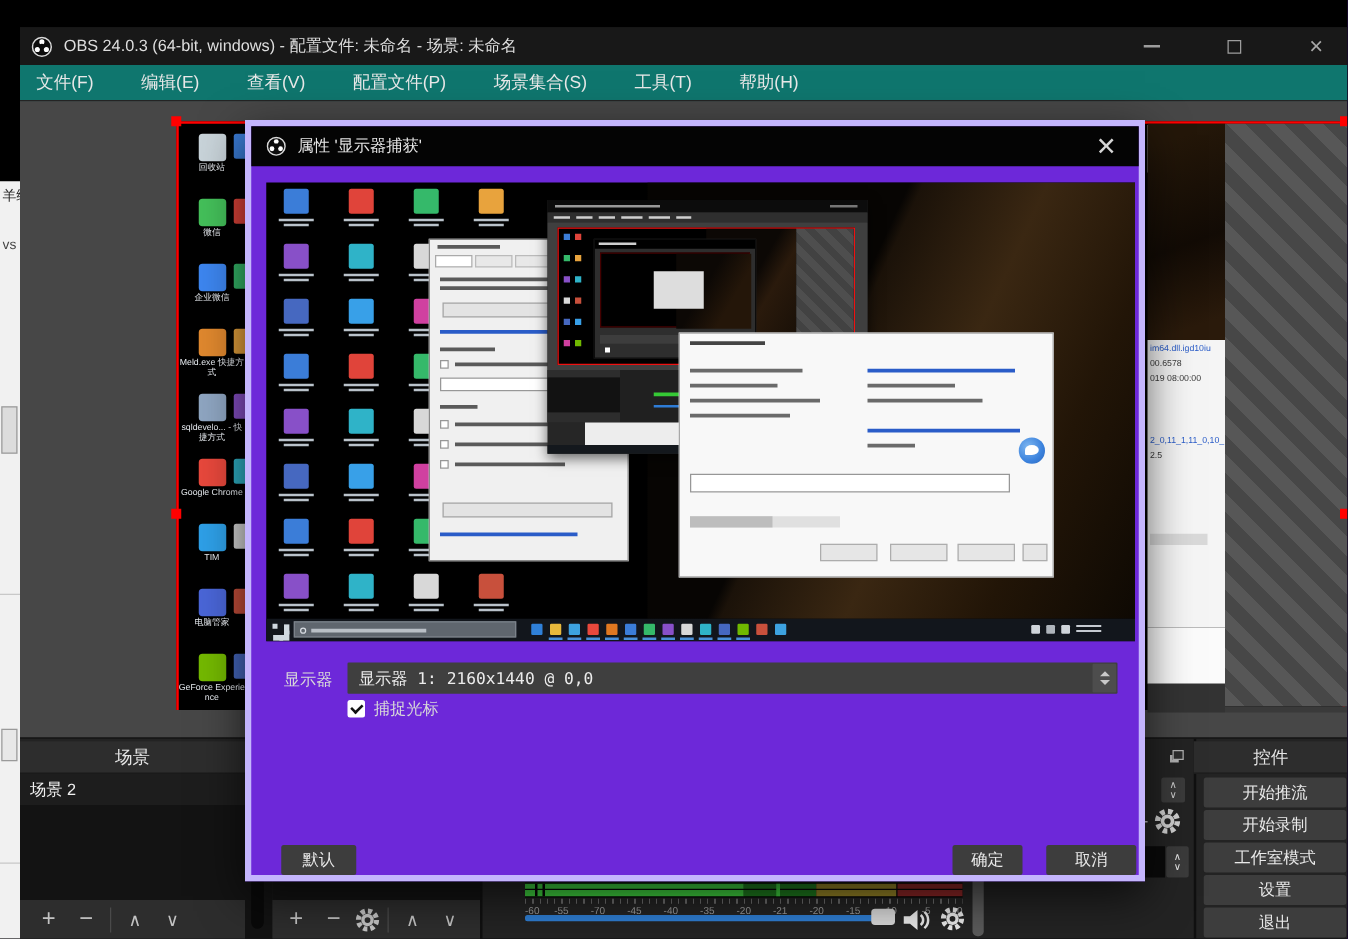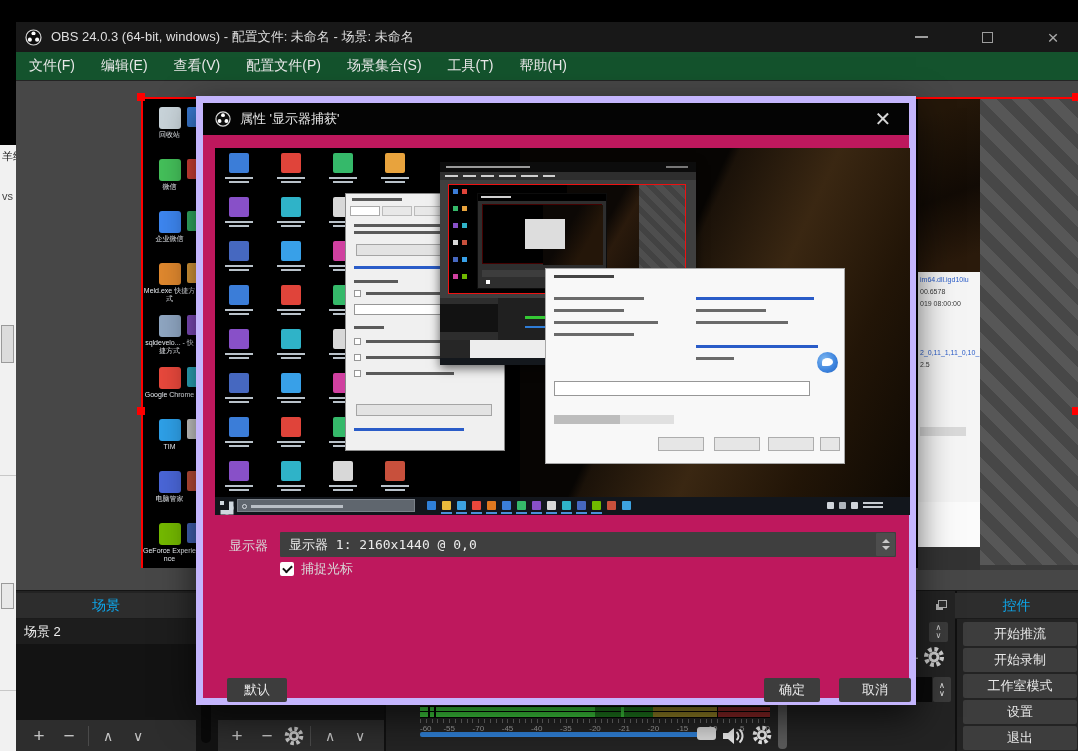--- a/index.html
+++ b/index.html
@@ -20,40 +20,40 @@
 
   #titlebar { left:16px; top:22px; width:1062px; height:30px; background:#181818; display:flex; align-items:center; }
   #titlebar .title { color:#dedede; font-size:13px; margin-left:9px; }
   .obs-logo { width:17px; height:17px; margin-left:9px; flex:0 0 auto; }
   .win-ctrls { position:absolute; right:14px; top:0; height:30px; display:flex; align-items:center; gap:44px; }
   .wc { width:22px; height:22px; display:flex; align-items:center; justify-content:center; cursor:default; }
   .wc-min { width:13px; height:2px; background:#9d9d9d; }
   .wc-max { width:11px; height:11px; border:1px solid #9d9d9d; }
   .wc-close { color:#a8a8a8; font-size:19px; line-height:19px; }
 
-  #menubar { left:16px; top:52px; width:1062px; height:29px; background:#14532d; display:flex; align-items:stretch; border-bottom:1px solid #242424; }
+  #menubar { left:16px; top:52px; width:1062px; height:29px; background:#0f766e; display:flex; align-items:stretch; border-bottom:1px solid #242424;gap:12px; }
   .menu-item { color:#e8e8e8; font-size:14px; padding:0 13px; display:flex; align-items:center; }
 
   
   #canvas { left:16px; top:81px; width:1062px; height:509px; background:#474747; overflow:hidden; }
   #source-region { position:absolute; left:125px; top:16px; width:935px; height:471px; background:#000; border:2px solid #ff0000; border-bottom:none; }
   .handle { position:absolute; width:8px; height:8px; background:#ff0000; z-index:3; }
 
   .cap-icon { position:absolute; width:53px; text-align:center; }
   .cap-icon .sq { width:22px; height:22px; margin:0 auto; border-radius:3px; }
   .cap-icon .lbl { color:#e9edf2; font-size:7px; line-height:8px; margin-top:2px; text-shadow:0 1px 1px #000; word-break:break-all; }
   .cap-cut { position:absolute; left:44px; width:9px; height:20px; border-radius:2px 0 0 2px; }
 
   .stripes { background:repeating-linear-gradient(45deg,#575757 0 11px,#474747 11px 22px); }
   .rt-frag { display:block; font-size:7px; line-height:9px; margin:3px 0 0 2px; color:#3a3a3a; white-space:nowrap; overflow:hidden; }
   .rt-frag.blue { color:#2a5cc8; }
 
   
   #docks { left:16px; top:590px; width:1062px; height:161px; background:#232323; border-top:1px solid #141414; }
-  .panel-header { position:absolute; height:26px; background:#2d2d2d; color:#0ea5e9; font-size:14px;
+  .panel-header { position:absolute; height:26px; background:#2d2d2d; color:#e5e5e5; font-size:14px;
      display:flex; align-items:center; justify-content:center; border-bottom:1px solid #1b1b1b; }
   .dock-list { position:absolute; background:#131313; }
   .scene-item { height:25px; display:flex; align-items:center; padding-left:8px; color:#f0f0f0; font-size:13px; background:#1d1d1d; }
   .dock-toolbar { position:absolute; height:32px; background:#2d2d2d; display:flex; align-items:center; color:#c3c3c3; }
   .tool-icon { width:30px; text-align:center; font-size:19px; line-height:30px; color:#c3c3c3; }
   .tool-sep { width:1px; height:20px; background:#4a4a4a; margin:0 4px; }
   .vdiv { position:absolute; top:0; width:2px; height:161px; background:#101010; }
 
   .obs-btn { position:absolute; background:#3d3d3d; border-radius:2px; color:#e9e9e9; font-size:13px;
      display:flex; align-items:center; justify-content:center; }
@@ -68,22 +68,22 @@
   #vol-track { position:absolute; left:36px; top:141px; height:5px; border-radius:2px; }
   #vol-handle { position:absolute; top:136px; width:19px; height:13px; background:#d6d6d6; border-radius:3px; }
   #mixer-scroll { position:absolute; left:394px; top:110px; width:9px; height:48px; background:#5a5a5a; border-radius:4px; }
 
   
   .spinbox { position:absolute; background:#3b3b3b; border-radius:2px; color:#cfcfcf;
      display:flex; flex-direction:column; align-items:center; justify-content:center; }
   .spinbox span { font-size:8px; line-height:8px; }
 
   
-  #dialog { left:196px; top:96px; width:720px; height:609px; background:#be185d; z-index:10;
-     box-shadow:0 12px 34px rgba(0,0,0,.65); border:7px solid #c4b5fd; }
+  #dialog { left:196px; top:96px; width:720px; height:609px; background:#6d28d9; z-index:10;
+     box-shadow:0 12px 34px rgba(0,0,0,.65); border:5px solid #c4b5fd; }
   #dialog-titlebar { position:absolute; left:0; top:0; width:100%; height:32px; background:#040404; display:flex; align-items:center; }
   #dialog-titlebar .title { color:#e6e6e6; font-size:13px; margin-left:9px; }
   #dialog-close { position:absolute; right:14px; top:4px; width:24px; height:24px; color:#d6d6d6; font-size:20px;
      display:flex; align-items:center; justify-content:center; }
 
   #preview { position:absolute; left:12px; top:45px; width:695px; height:367px; background:#000; overflow:hidden; }
   #wallpaper { position:absolute; left:305px; top:0; width:390px; height:349px;
      background:linear-gradient(115deg,#070503 38%,#1b1209 40%,#3a2712 58%,#221507 78%,#0e0903 100%); }
   .pv-ico { position:absolute; width:20px; height:20px; border-radius:2px; }
   .pv-lbl { position:absolute; height:2px; background:#b9c2ca; }

